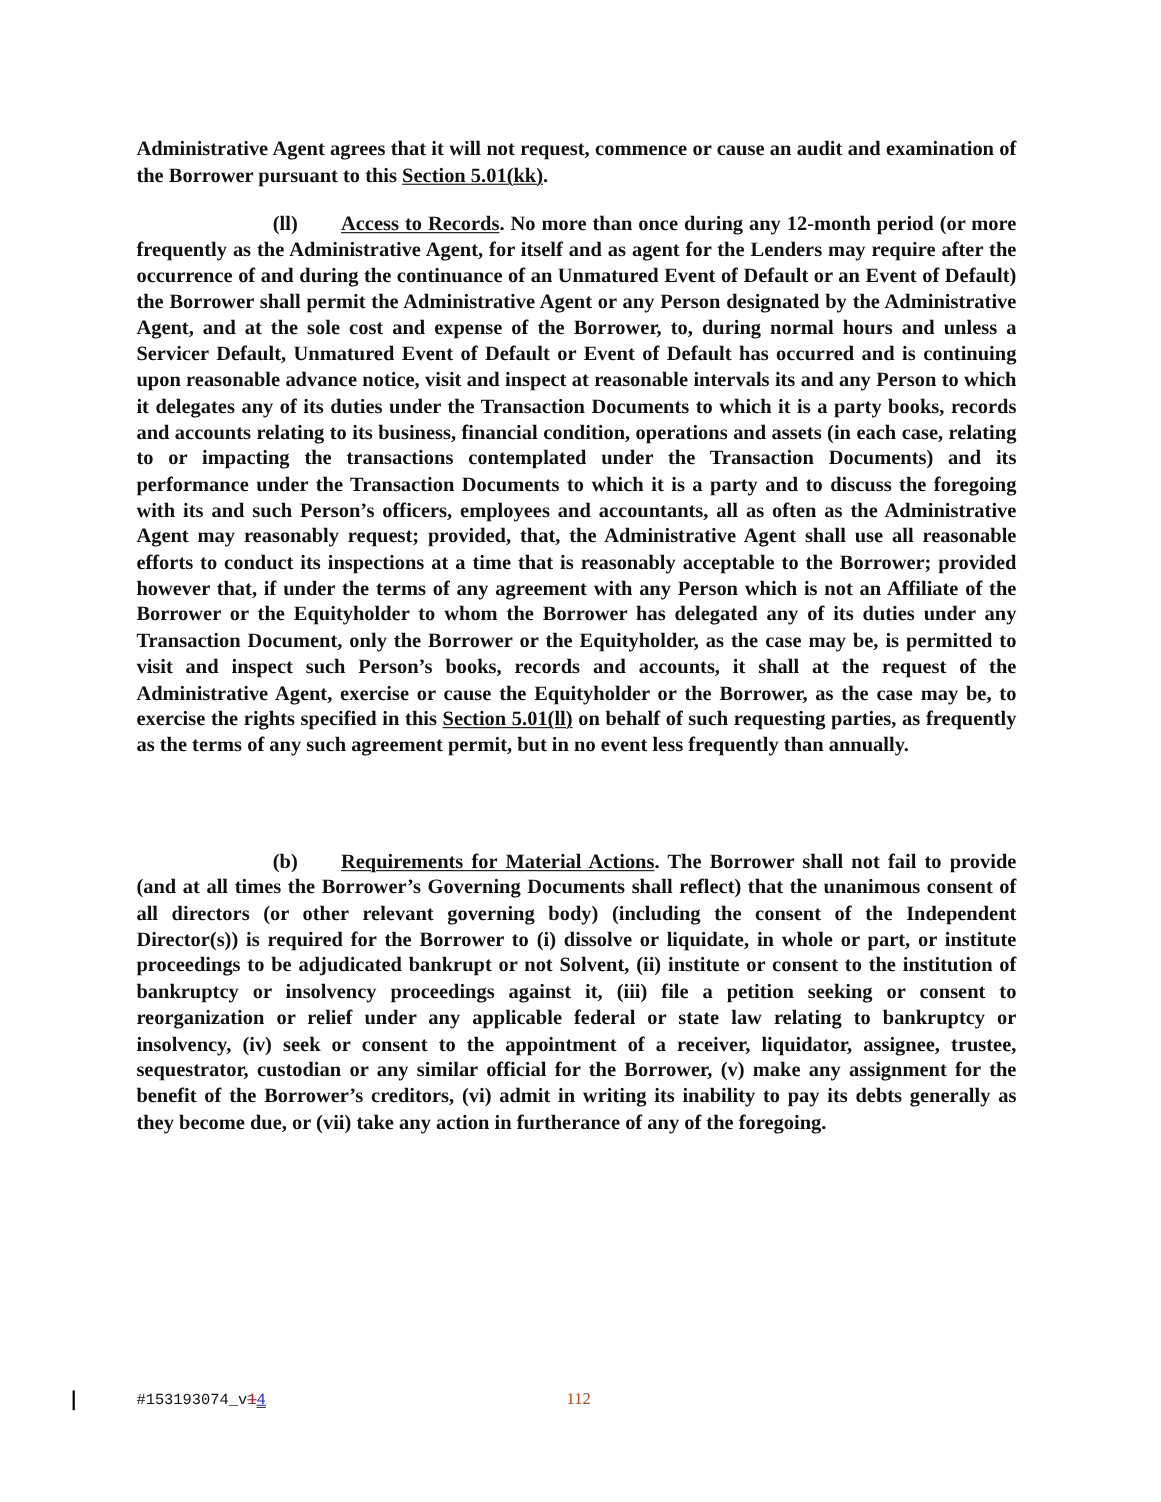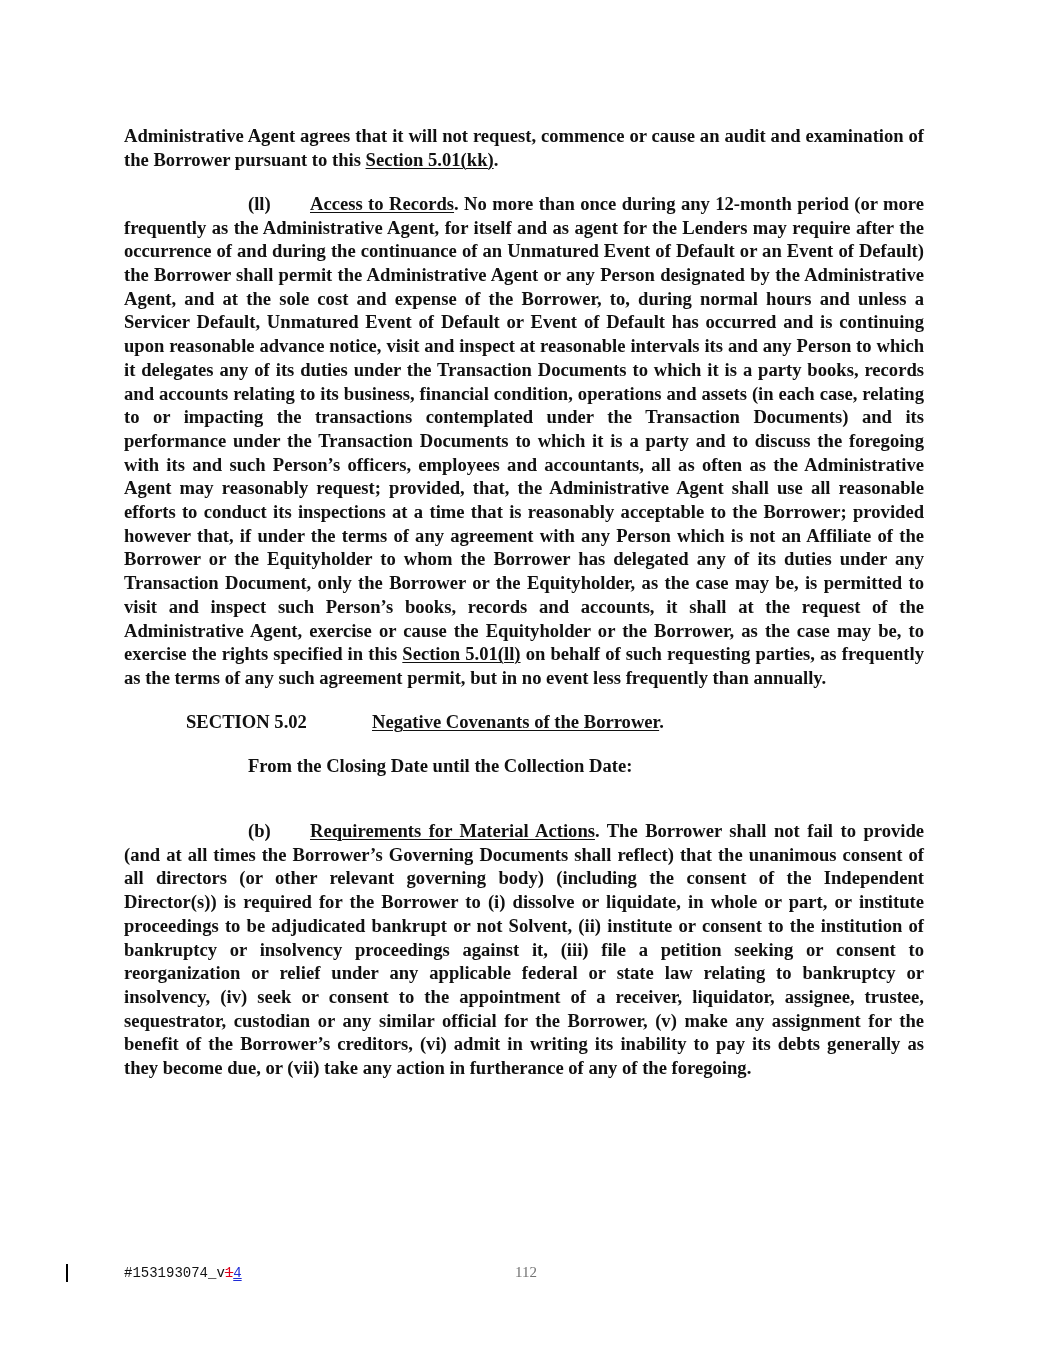--- a/index.html
+++ b/index.html
@@ -19,37 +19,35 @@
   .from-line { padding-left: 124px; text-align: left; }
   .footer-bar { position: absolute; left: 66px; top: 1264px; width: 2px; height: 18px; background: #000; }
   .footer-id {
     position: absolute; left: 124px; top: 1265px;
     font-family: Liberation Mono, monospace; font-size: 14px; color: #111;
   }
   .del { color: #e0001b; text-decoration: line-through; }
   .ins { color: #1f2bd6; text-decoration: underline double; }
   .page-num {
     position: absolute; left: 515px; top: 1264px;
-    font-family: "Liberation Serif", "DejaVu Serif", serif; font-size: 15px; color: #737373;
+    font-family: "Liberation Serif", "DejaVu Serif", serif; font-size: 15px; color: #c2410c;
   }
 </style>
 </head>
 <body>
 
 <div class="page">
   <p><span>Administrative Agent agrees that it will not request, commence or cause an audit and examination of the Borrower pursuant to this </span><span class="u">Section 5.01(kk)</span><span>.</span></p>
   <div class="gap"></div>
 
   <p class="indent"><span class="label">(ll)</span><span class="u">Access to Records</span><span>.  No more than once during any 12-month period (or more frequently as the Administrative Agent, for itself and as agent for the Lenders may require after the occurrence of and during the continuance of an Unmatured Event of Default or an Event of Default) the Borrower shall permit the Administrative Agent or any Person designated by the Administrative Agent, and at the sole cost and expense of the Borrower, to, during normal hours and unless a Servicer Default, Unmatured Event of Default or Event of Default has occurred and is continuing upon reasonable advance notice, visit and inspect at reasonable intervals its and any Person to which it delegates any of its duties under the Transaction Documents to which it is a party books, records and accounts relating to its business, financial condition, operations and assets (in each case, relating to or impacting the transactions contemplated under the Transaction Documents) and its performance under the Transaction Documents to which it is a party and to discuss the foregoing with its and such Person’s officers, employees and accountants, all as often as the Administrative Agent may reasonably request; provided, that, the Administrative Agent shall use all reasonable efforts to conduct its inspections at a time that is reasonably acceptable to the Borrower; provided however that, if under the terms of any agreement with any Person which is not an Affiliate of the Borrower or the Equityholder to whom the Borrower has delegated any of its duties under any Transaction Document, only the Borrower or the Equityholder, as the case may be, is permitted to visit and inspect such Person’s books, records and accounts, it shall at the request of the Administrative Agent, exercise or cause the Equityholder or the Borrower, as the case may be, to exercise the rights specified in this </span><span class="u">Section 5.01(ll)</span><span> on behalf of such requesting parties, as frequently as the terms of any such agreement permit, but in no event less frequently than annually.</span></p>
   <div class="gap"></div>
 
-  <p class="sec-row"><span class="sec-num">SECTION 5.02</span><span class="u">Negative Covenants of the Borrower</span><span>.</span></p>
   <div class="gap"></div>
 
-  <p class="from-line">From the Closing Date until the Collection Date:</p>
   <div class="gap"></div>
 
   <div class="gap"></div>
 
   <p class="indent"><span class="label">(b)</span><span class="u">Requirements for Material Actions</span><span>.  The Borrower shall not fail to provide (and at all times the Borrower’s Governing Documents shall reflect) that the unanimous consent of all directors (or other relevant governing body) (including the consent of the Independent Director(s)) is required for the Borrower to (i) dissolve or liquidate, in whole or part, or institute proceedings to be adjudicated bankrupt or not Solvent, (ii) institute or consent to the institution of bankruptcy or insolvency proceedings against it, (iii) file a petition seeking or consent to reorganization or relief under any applicable federal or state law relating to bankruptcy or insolvency, (iv) seek or consent to the appointment of a receiver, liquidator, assignee, trustee, sequestrator, custodian or any similar official for the Borrower, (v) make any assignment for the benefit of the Borrower’s creditors, (vi) admit in writing its inability to pay its debts generally as they become due, or (vii) take any action in furtherance of any of the foregoing.</span></p>
 </div>
 
 <div class="footer-bar"></div>
 <div class="footer-id"><span>#153193074_v</span><span class="del">1</span><span class="ins">4</span></div>
 <div class="page-num">112</div>

